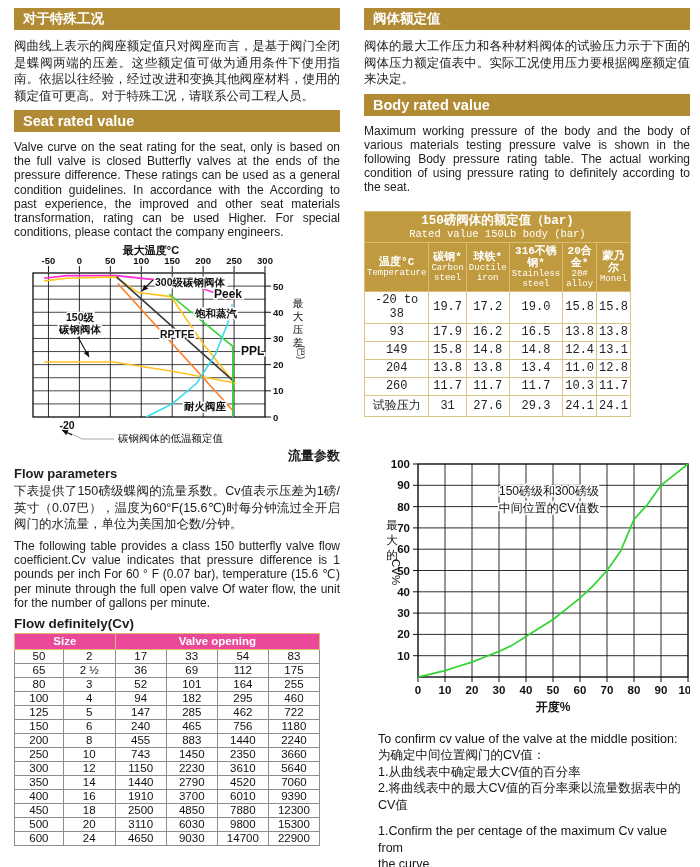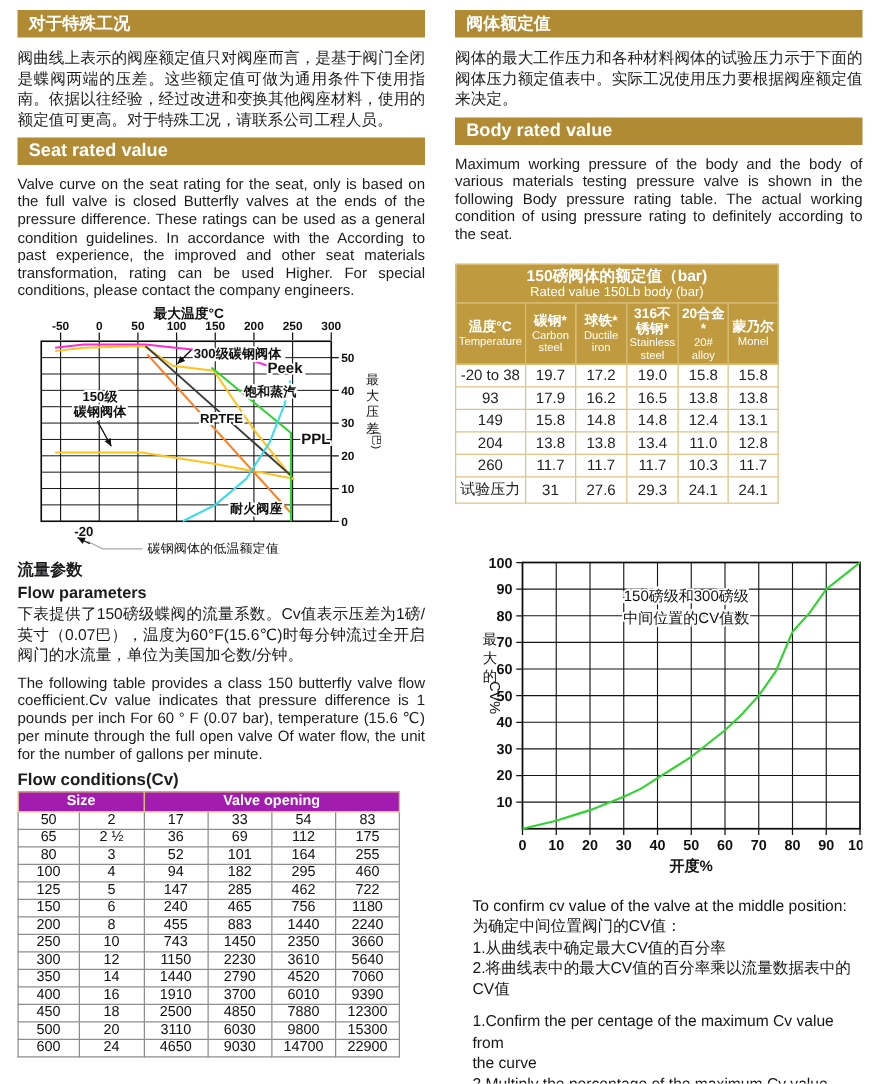--- a/index.html
+++ b/index.html
@@ -6,32 +6,32 @@
   .page{position:relative;width:700px;height:867px;background:#fff;overflow:hidden;
         font-family:"Liberation Sans","DejaVu Sans",sans-serif;color:#1c1c1e;}
   .col{position:absolute;top:8px;width:326px;}
   .col.left{left:14px;}
   .col.right{left:364px;}
   .banner{background:#b08b33;color:#fff;font-weight:bold;font-size:13.5px;line-height:16px;
           padding:3px 9px;margin:0 0 8px;}
   .banner.en{font-size:14.5px;}
   p.zh{font-size:12.5px;line-height:16.5px;text-align:justify;margin:2px 0 6px;}
   p.en{font-size:12px;line-height:14.2px;text-align:justify;margin:2px 0 6px;}
-  .h-zh{font-weight:bold;font-size:13px;margin:4px 0 0;}
+  .h-zh{font-weight:bold;font-size:13px;margin:4px 0 0;text-align:right;}
   .h-en{font-weight:bold;font-size:13px;margin:1px 0 0;}
   .cvh{font-weight:bold;font-size:13.5px;margin:6px 0 2px;}
   svg{display:block;}
   #seat-chart{margin:2px 0;}
   #cv-chart{margin-top:30px;}
   table{border-collapse:collapse;text-align:center;}
   .cv-table{width:306px;font-size:11.5px;}
-  .cv-table th{background:#a21caf;color:#fff;font-weight:bold;border:1px solid #d9bb72;
+  .cv-table th{background:#ec4899;color:#fff;font-weight:bold;border:1px solid #d9bb72;
                padding:1px 2px;line-height:13px;}
   .cv-table td{border:1px solid #8d8d8d;color:#111;padding:0 2px;height:13px;line-height:13px;}
-  .rating-table{width:259px;margin-top:16px;}
+  .rating-table{width:259px;margin-top:16px;font-family:Liberation Mono, monospace;}
   .rating-table th{background:#c09a3e;color:#fff;border:1px solid #d9bb72;padding:2px 2px;}
   .rt-title-zh{font-size:12.5px;font-weight:bold;line-height:14px;}
   .rt-title-en{font-size:10.5px;font-weight:normal;line-height:12px;}
   .rt-col-zh{font-size:11px;font-weight:bold;line-height:12px;}
   .rt-col-en{font-size:9px;font-weight:normal;line-height:10px;text-align:center;}
   .rating-table td{border:1px solid #dcc489;font-size:12px;color:#222;padding:1.5px 2px;}
   .notes{margin-top:16px;padding-left:14px;font-size:12.5px;line-height:16.5px;color:#151515;}
   .notes .gap{height:10px;}
 </style>
 </head>
@@ -121,21 +121,21 @@
         <polyline points="100,194 68,194 56,188" fill="none" stroke="#aaa" stroke-width="1"></polyline>
         <line x1="58" y1="190" x2="48" y2="185" stroke="#111" stroke-width="1.1"></line>
         <polygon points="48,185 52.11436507859961,190.18767770779954 54.618761213399374,185.17888543819998" fill="#111"></polygon>
         <text x="104" y="197" font-size="10.5" text-anchor="start" fill="#111">碳钢阀体的低温额定值</text>
       </svg>
 
     <div class="h-zh">流量参数</div>
     <div class="h-en">Flow parameters</div>
     <p class="zh">下表提供了150磅级蝶阀的流量系数。Cv值表示压差为1磅/英寸（0.07巴），温度为60°F(15.6℃)时每分钟流过全开启阀门的水流量，单位为美国加仑数/分钟。</p>
     <p class="en">The following table provides a class 150 butterfly valve flow coefficient.Cv value indicates that pressure difference is 1 pounds per inch For 60 ° F (0.07 bar), temperature (15.6 ℃) per minute through the full open valve Of water flow, the unit for the number of gallons per minute.</p>
-    <div class="cvh">Flow conditions(Cv)</div>
+    <div class="cvh">Flow definitely(Cv)</div>
 
     <table class="cv-table" id="cv-table">
         <colgroup>
           <col style="width: 16%;">
           <col style="width: 17%;">
           <col style="width: 16.75%;">
           <col style="width: 16.75%;">
           <col style="width: 16.75%;">
           <col style="width: 16.75%;">
         </colgroup>

